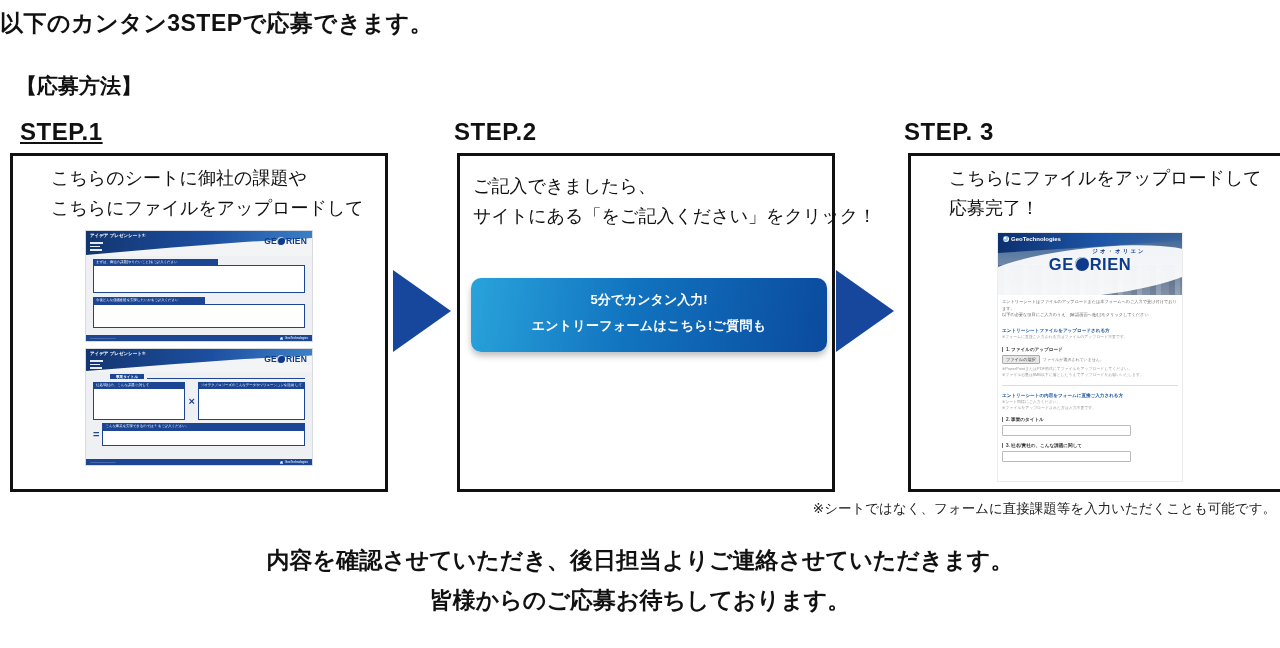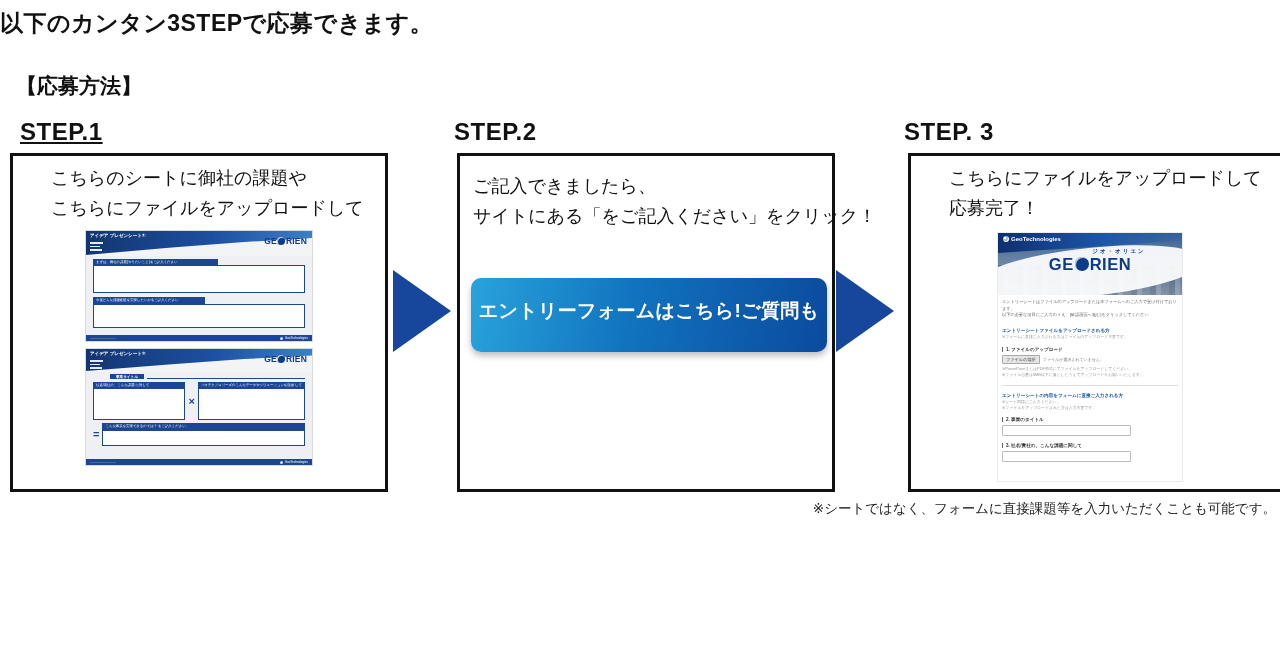--- a/index.html
+++ b/index.html
@@ -21,21 +21,21 @@
 
   
   .arrow{width:58px;height:82px;background:var(--arrow,#17479d);
          clip-path:polygon(0 0,100% 50%,0 100%);}
 
   
   .entry-btn{position:absolute;left:11px;top:122px;width:356px;height:74px;border-radius:10px;
     background:linear-gradient(100deg,var(--button_start,#29a3db) 0%,#1173bf 45%,var(--button_end,#0b4a9e) 100%);
     box-shadow:0 4px 6px rgba(0,0,0,.25);color:#fff;text-align:center;cursor:pointer;}
   .entry-btn .l1{font-size:13px;font-weight:800;margin-top:13px;}
-  .entry-btn .l2{font-size:19px;font-weight:800;margin-top:20px;letter-spacing:.3px;}
+  .entry-btn .l2{font-size:13px;font-weight:800;margin-top:8px;letter-spacing:.3px;}
 
   
   .footnote{top:500px;right:4px;font-size:13.5px;color:#222;}
   .closing{top:540px;left:0;width:100%;text-align:center;font-size:23px;font-weight:800;line-height:1.75;}
 
   
   .sheet{background:#eef0f3;border:1px solid #d8dade;box-sizing:border-box;overflow:hidden;}
   .sheet1{left:72px;top:74px;width:228px;height:112px;}
   .sheet2{left:72px;top:192px;width:228px;height:118px;}
   .sheet-head{position:relative;height:25px;background:#f3f4f6;}
@@ -178,20 +178,21 @@
 </div>
 
 <div class="abs arrow" style="left:393px;top:270px;"></div>
 
 <div class="abs step-box box2">
   <div class="desc" style="left:13px;top:16px;">
     <span>ご記入できましたら、</span><br>
     <span>サイトにある「をご記入ください」をクリック！</span>
   </div>
   <div class="entry-btn">
+    <div class="l1">5分でカンタン入力!</div>
     <div class="l2">エントリーフォームはこちら!ご質問も</div>
   </div>
 </div>
 
 <div class="abs arrow" style="left:836px;top:270px;"></div>
 
 <div class="abs step-box box3">
   <div class="desc" style="left:38px;top:8px;">
     <span>こちらにファイルをアップロードして</span><br>
     <span>応募完了！</span>
@@ -230,14 +231,15 @@
       <div class="finput"></div>
       <div class="fitem">3. 社名/貴社の、こんな課題に関して</div>
       <div class="finput"></div>
     </div>
   </div>
 </div>
 
 <div class="abs footnote">※シートではなく、フォームに直接課題等を入力いただくことも可能です。</div>
 
 <div class="abs closing">
-  <br>
+  <span>内容を確認させていただき、後日担当よりご連絡させていただきます。</span><br>
+  <span>皆様からのご応募お待ちしております。</span>
 </div>
 
 </body></html>

